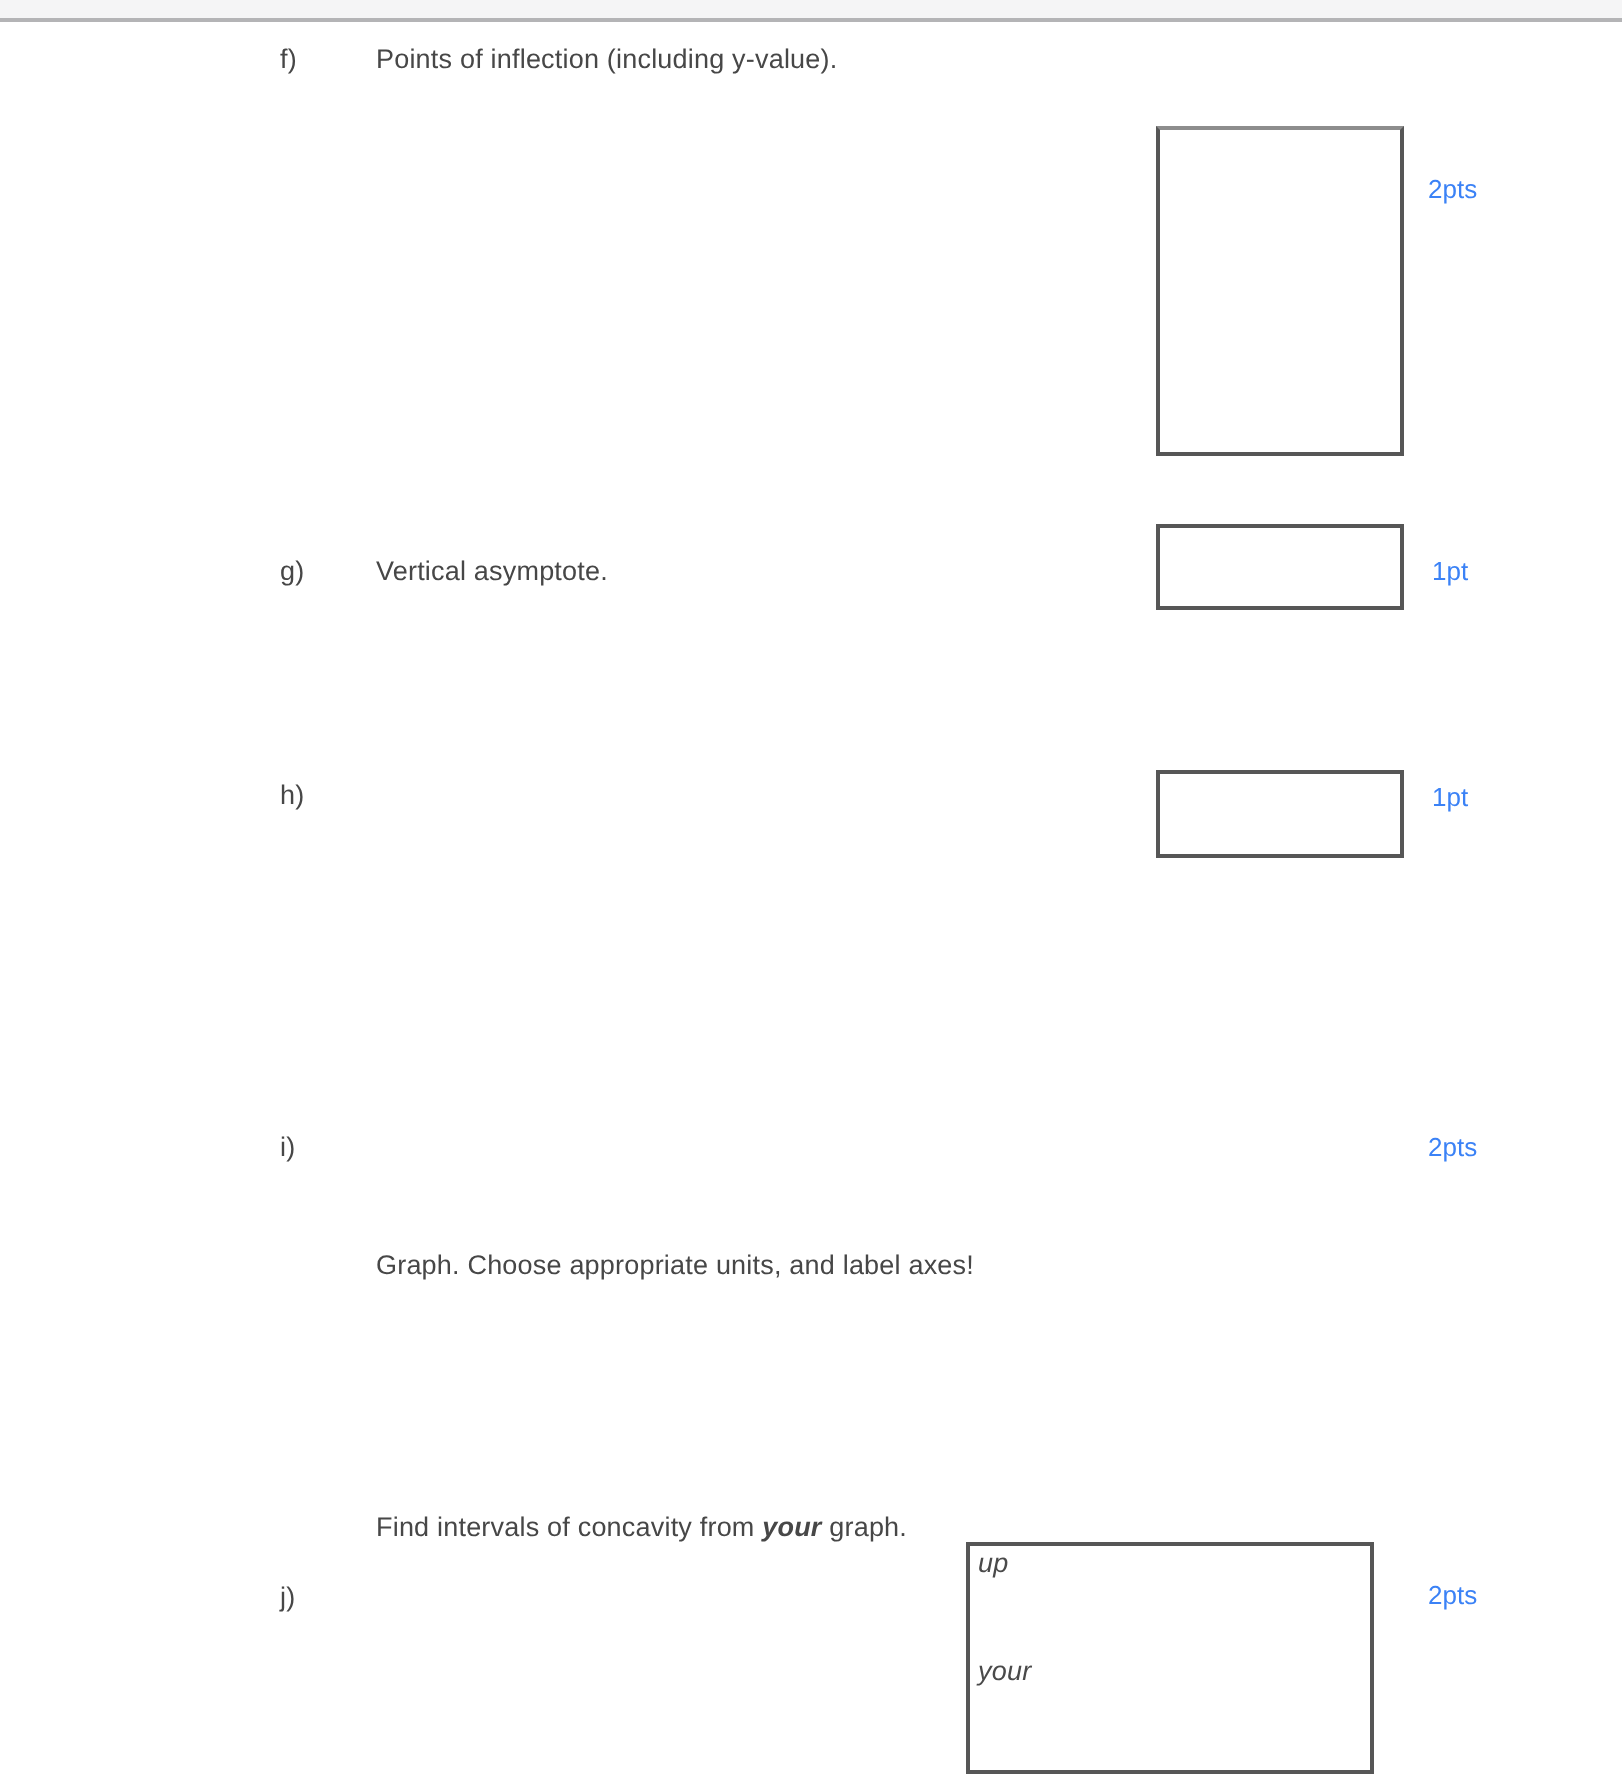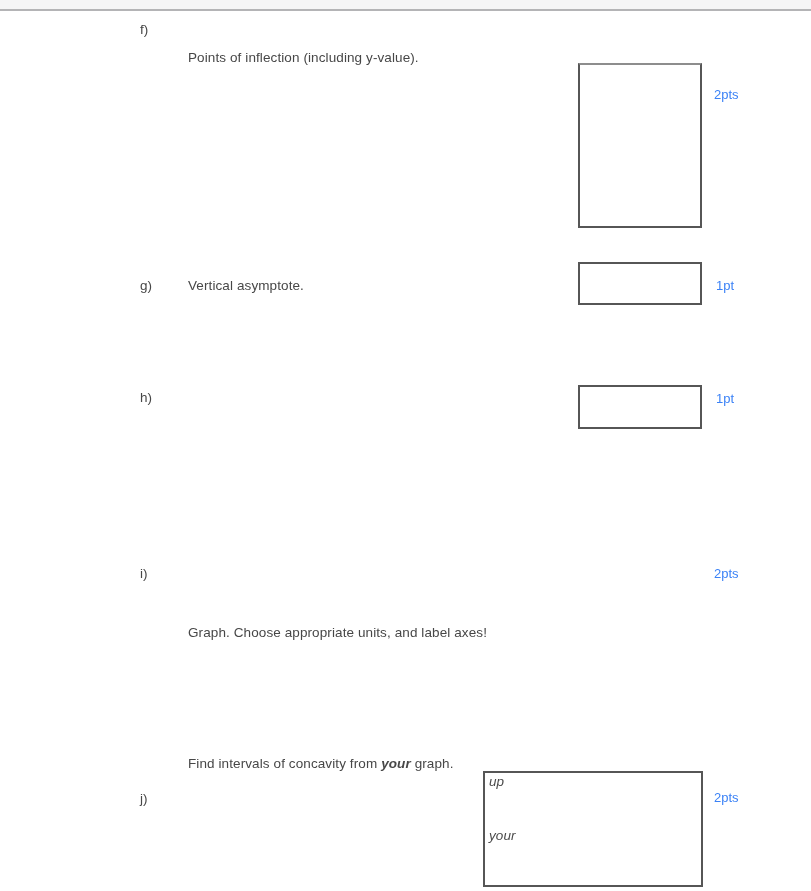--- a/index.html
+++ b/index.html
@@ -33,39 +33,39 @@
     font-size: 13px; line-height: 16px; color: #3b82f6;
   }
   .answer-box {
     position: absolute;
     border: 2px solid #565656;
     background: #ffffff;
   }
   .box-f { left: 578px; top: 63px;  width: 124px; height: 165px; border-top-color: #8d8d8d; }
   .box-g { left: 578px; top: 262px; width: 124px; height: 43px; }
   .box-h { left: 578px; top: 385px; width: 124px; height: 44px; }
-  .box-j { left: 483px; top: 771px; width: 220px; height: 116px; }
+  .box-j { left: 483px; top: 771px; width: 204px; height: 116px; }
   .box-inner-label {
     position: absolute; left: 4px;
     font-size: 13.5px; line-height: 16px;
     font-style: italic; color: #4a4a4a;
     letter-spacing: 0.1px;
   }
   .box-inner-label.up { top: 1px; }
   .box-inner-label.down { top: 55px; }
 </style>
 </head>
 <body>
 
 <div class="page">
 
   <div class="top-strip"></div>
 
   <div class="q-label" style="top:22px;">f)</div>
-  <div class="q-text" style="top:22px;margin-top:28px;">
+  <div class="q-text" style="top:22px;">
     <span>Points of inflection (including y-value).</span><br>
   </div>
   <div class="answer-box box-f"></div>
   <div class="points" style="top:87px;">2pts</div>
 
   <div class="q-label" style="top:278px;">g)</div>
   <div class="q-text" style="top:278px;text-align:right;">Vertical asymptote.</div>
   <div class="answer-box box-g"></div>
   <div class="points" style="top:278px; left:716px;">1pt</div>
 

